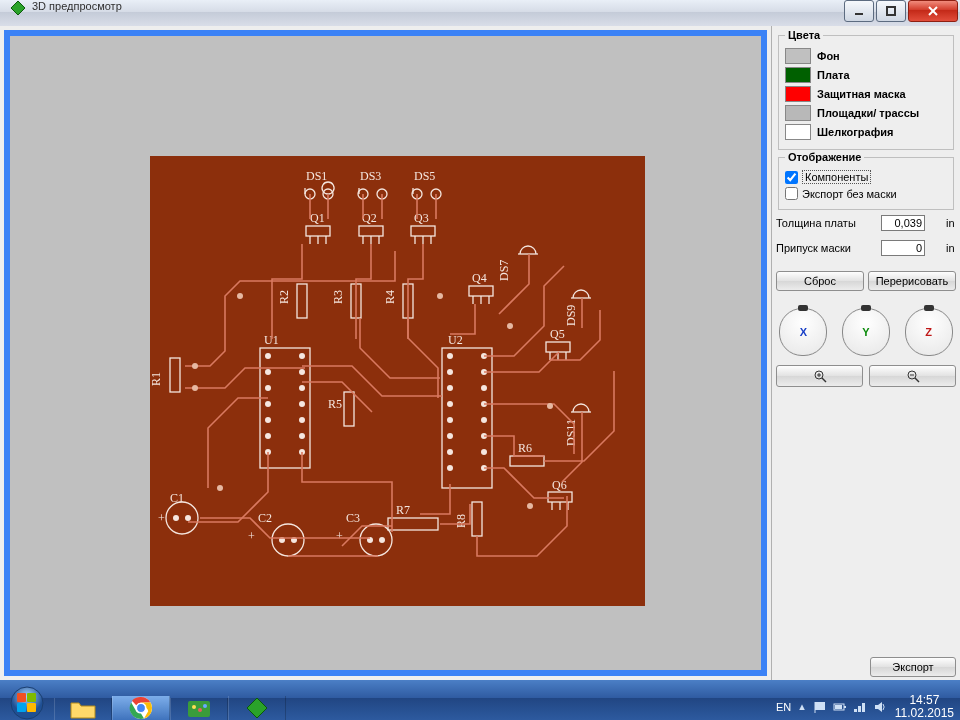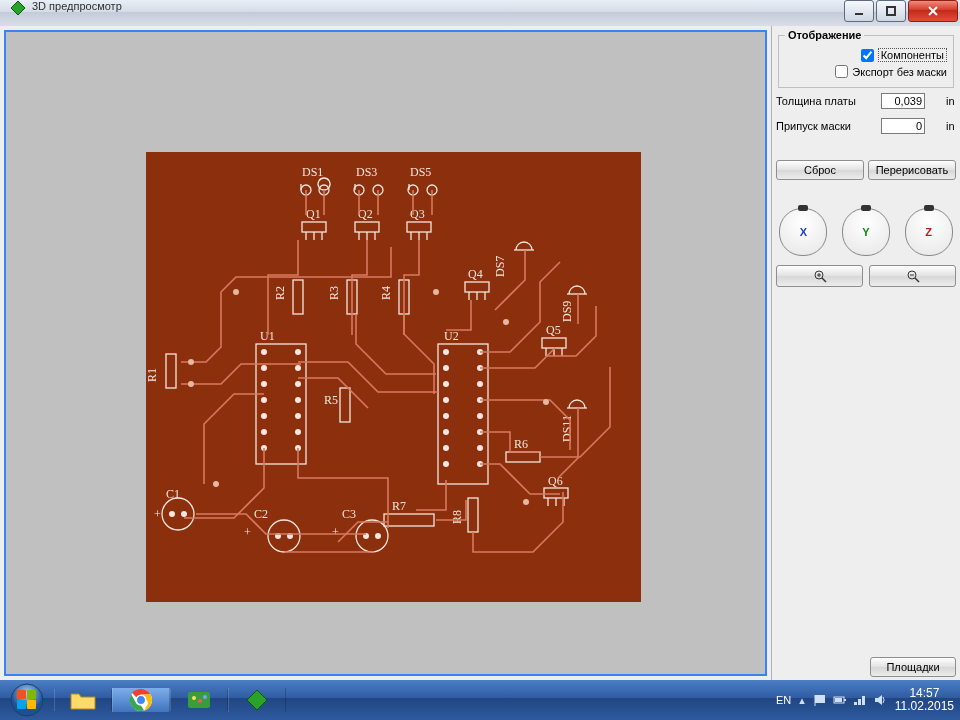--- a/index.html
+++ b/index.html
@@ -6,50 +6,50 @@
 
 .titlebar{height:26px;background:linear-gradient(to bottom,#e9eff7 0%,#d6dce7 45%,#c4cbd8 46%,#d9dde8 100%);border-bottom:1px solid #7a8aa0;display:flex;align-items:flex-start;padding:0 0 0 10px;color:#2f2f2f;}
 .titlebar .appicon{width:16px;height:16px;margin-right:6px;}
 .titlebar .appicon svg{display:block;}
 .titlebar .spacer{flex:1;}
 .winbtn{height:20px;width:28px;margin-left:0;border:1px solid #5c6b80;border-radius:3px;display:flex;align-items:center;justify-content:center;margin-right:2px;background:linear-gradient(to bottom,#f6f9fd,#cfd7e3);}
 .winbtn.close{background:linear-gradient(to bottom,#f18b7c,#d23b2a 45%,#c32918 46%,#e24d3b);border-color:#8e1f12;width:48px;}
 .winbtn svg{display:block;}
 
 .app{position:absolute;top:26px;left:0;right:0;bottom:40px;background:#eeeeee;display:flex;}
-.canvasWrap{flex:1;background:#c0c0c0;position:relative;margin:4px;border:2px solid #3b82f6;}
+.canvasWrap{flex:1;background:#c0c0c0;position:relative;margin:4px;border:6px solid #3b82f6;}
 svg.pcb{position:absolute;left:0;top:0;}
 
 .panel{width:180px;background:#eeeeee;border-left:1px solid #b0b0b0;padding:3px 4px;display:flex;flex-direction:column;gap:1px;}
 .group{border:1px solid #bfbfbf;padding:4px 6px 6px 6px;font-size:11px;}
 .group legend{padding:0 3px;font-weight:bold;}
 .colorrow{display:flex;align-items:center;gap:6px;margin:3px 0;}
 .swatch{width:24px;height:14px;border:1px solid #888;}
-.chkrow{display:flex;align-items:center;gap:4px;margin:3px 0;justify-content:flex-end;}
+.chkrow{display:flex;align-items:center;gap:4px;margin:3px 0;}
 .chkrow input{margin:0;}
 .numrow{display:flex;align-items:center;gap:13px;margin:4px 0;font-size:11px;}
 .numrow label{flex:0 0 92px;}
 .numrow input{width:38px;font-size:11px;text-align:right;border:1px solid #7a7a7a;padding:1px 2px;}
 .numrow span{width:14px;margin-left:8px;}
-.btnrow{display:flex;gap:4px;margin:21px 0;align-items:center;}
+.btnrow{display:flex;gap:4px;margin:10px 0;align-items:center;}
 .w7btn{flex:1;border:1px solid #8e8e8e;border-radius:3px;background:linear-gradient(to bottom,#fefefe,#e3e3e3 48%,#d6d6d6 49%,#ececec);padding:3px 2px;text-align:center;font-size:11px;cursor:default;}
 .axisrow{display:flex;gap:8px;justify-content:space-around;margin:6px 0;}
 .axis{width:46px;height:46px;border:1px solid #888;border-radius:23px;background:radial-gradient(circle at 50% 30%,#fff,#e6e6e6);display:flex;align-items:center;justify-content:center;font-weight:bold;position:relative;}
 .axis::before{content:"";position:absolute;top:-4px;left:50%;transform:translateX(-50%);width:10px;height:6px;background:#333;border-radius:2px;}
 .axis.x{color:#1a40c7;}
 .axis.y{color:#0a8a0a;}
 .axis.z{color:#c01818;}
 .zoomrow{display:flex;gap:6px;margin:2px 0;}
 .zoombtn{flex:1;border:1px solid #8e8e8e;border-radius:3px;background:linear-gradient(to bottom,#fefefe,#e3e3e3 48%,#d6d6d6 49%,#ececec);height:20px;display:flex;align-items:center;justify-content:center;}
 .closeRow{display:flex;align-items:center;gap:6px;margin-top:auto;padding-top:6px;}
 .closeRow .status{flex:1;height:14px;}
 .closeRow .w7btn{flex:0 0 80px;}
 .focusbox{border:1px dotted #555;padding:0 2px;}
 
-.taskbar{position:absolute;left:0;right:0;bottom:0;height:40px;background:linear-gradient(to bottom,#4b7fc6 0%,#2f5ba1 45%,#214683 46%,#2d5a9f 100%);display:flex;align-items:center;color:#fff;font-size:11px;}
+.taskbar{position:absolute;left:0;right:0;bottom:0;height:40px;background:linear-gradient(to bottom,#4b7fc6 0%,#2f5ba1 45%,#214683 46%,#2d5a9f 100%);display:flex;align-items:flex-end;color:#fff;font-size:11px;}
 .startbtn{width:54px;display:flex;align-items:center;justify-content:center;}
 .tbitem{width:56px;display:flex;align-items:center;justify-content:center;border-left:1px solid rgba(255,255,255,0.15);border-right:1px solid rgba(0,0,0,0.2);}
 .tbitem.active{background:linear-gradient(to bottom,#7daeea,#3f73bd);}
 .tray{margin-left:auto;display:flex;align-items:center;padding:0 6px;gap:8px;}
 .tray .clock{text-align:center;line-height:1.1;}
 .tray .sm{font-size:12px;}
 .trayicons{display:flex;align-items:center;gap:6px;}
 .trayicons svg{display:block;}
 </style>
 </head>
@@ -283,20 +283,43 @@
           <circle cx="230" cy="260" r="3"></circle>
         <circle cx="430" cy="260" r="3"></circle>
           <circle cx="500" cy="290" r="3"></circle>
         <circle cx="540" cy="370" r="3"></circle>
           <circle cx="520" cy="470" r="3"></circle>
       </g>
     </svg>
   </div>
 
   <div class="panel">
+    <fieldset class="group">
+      <legend>Цвета</legend>
+      <div class="colorrow">
+          <div class="swatch" style="background:#c0c0c0"></div>
+          <b>Фон</b>
+        </div>
+      <div class="colorrow">
+          <div class="swatch" style="background:#006000"></div>
+          <b>Плата</b>
+        </div>
+      <div class="colorrow">
+          <div class="swatch" style="background:#ff0000"></div>
+          <b>Защитная маска</b>
+        </div>
+      <div class="colorrow">
+          <div class="swatch" style="background:#b8b8b8"></div>
+          <b>Площадки/ трассы</b>
+        </div>
+      <div class="colorrow">
+          <div class="swatch" style="background:#ffffff"></div>
+          <b>Шелкография</b>
+        </div>
+    </fieldset>
 
     <fieldset class="group">
       <legend>Отображение</legend>
       <div class="chkrow">
           <input type="checkbox" checked="" style="">
           <span class="focusbox">Компоненты</span>
         </div>
       <div class="chkrow">
           <input type="checkbox" style="">
           <span>Экспорт без маски</span>
@@ -339,21 +362,21 @@
             <circle cx="6" cy="6" r="4" fill="none" stroke="#333"></circle>
             <line x1="9" y1="9" x2="13" y2="13" stroke="#333" stroke-width="1.5"></line>
             <line x1="4" y1="6" x2="8" y2="6" stroke="#333"></line>
           </svg>
       </div>
     </div>
 
 
     <div class="closeRow">
       <div class="status"></div>
-      <div class="w7btn">Площадки</div>
+      <div class="w7btn">Экспорт</div>
     </div>
   </div>
 </div>
 
 <div class="taskbar">
   <div class="startbtn">
     <svg width="34" height="34" viewBox="0 0 34 34">
       <circle cx="17" cy="17" r="16" fill="url(#g)" stroke="#1a3e70"></circle>
       <defs>
           <radialGradient id="g" cx="50%" cy="30%">

